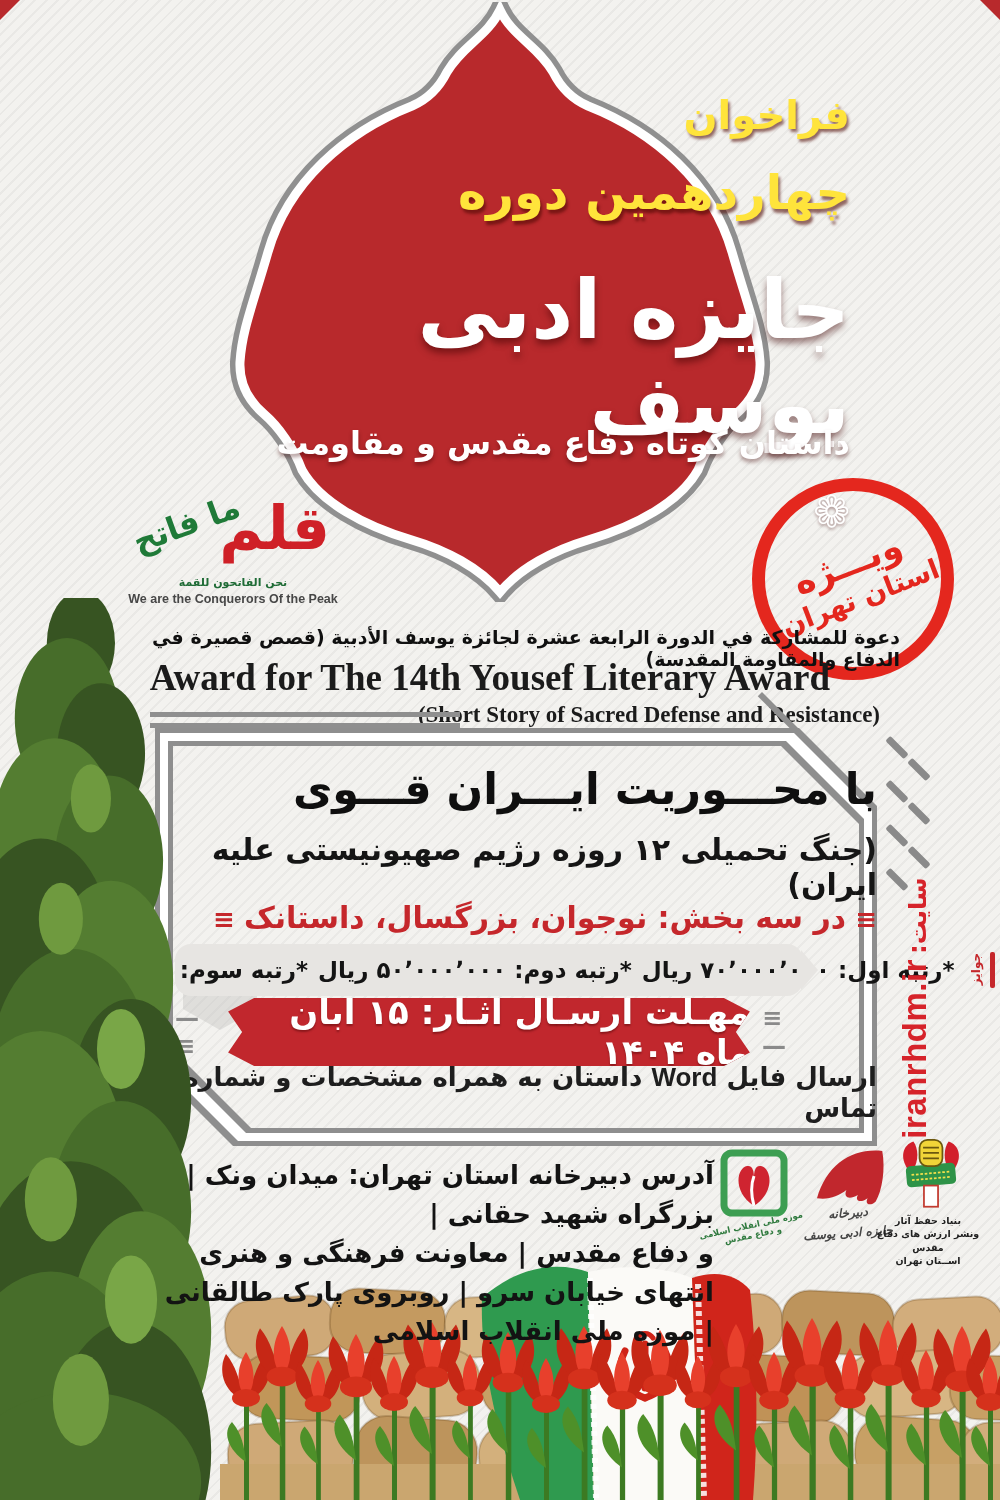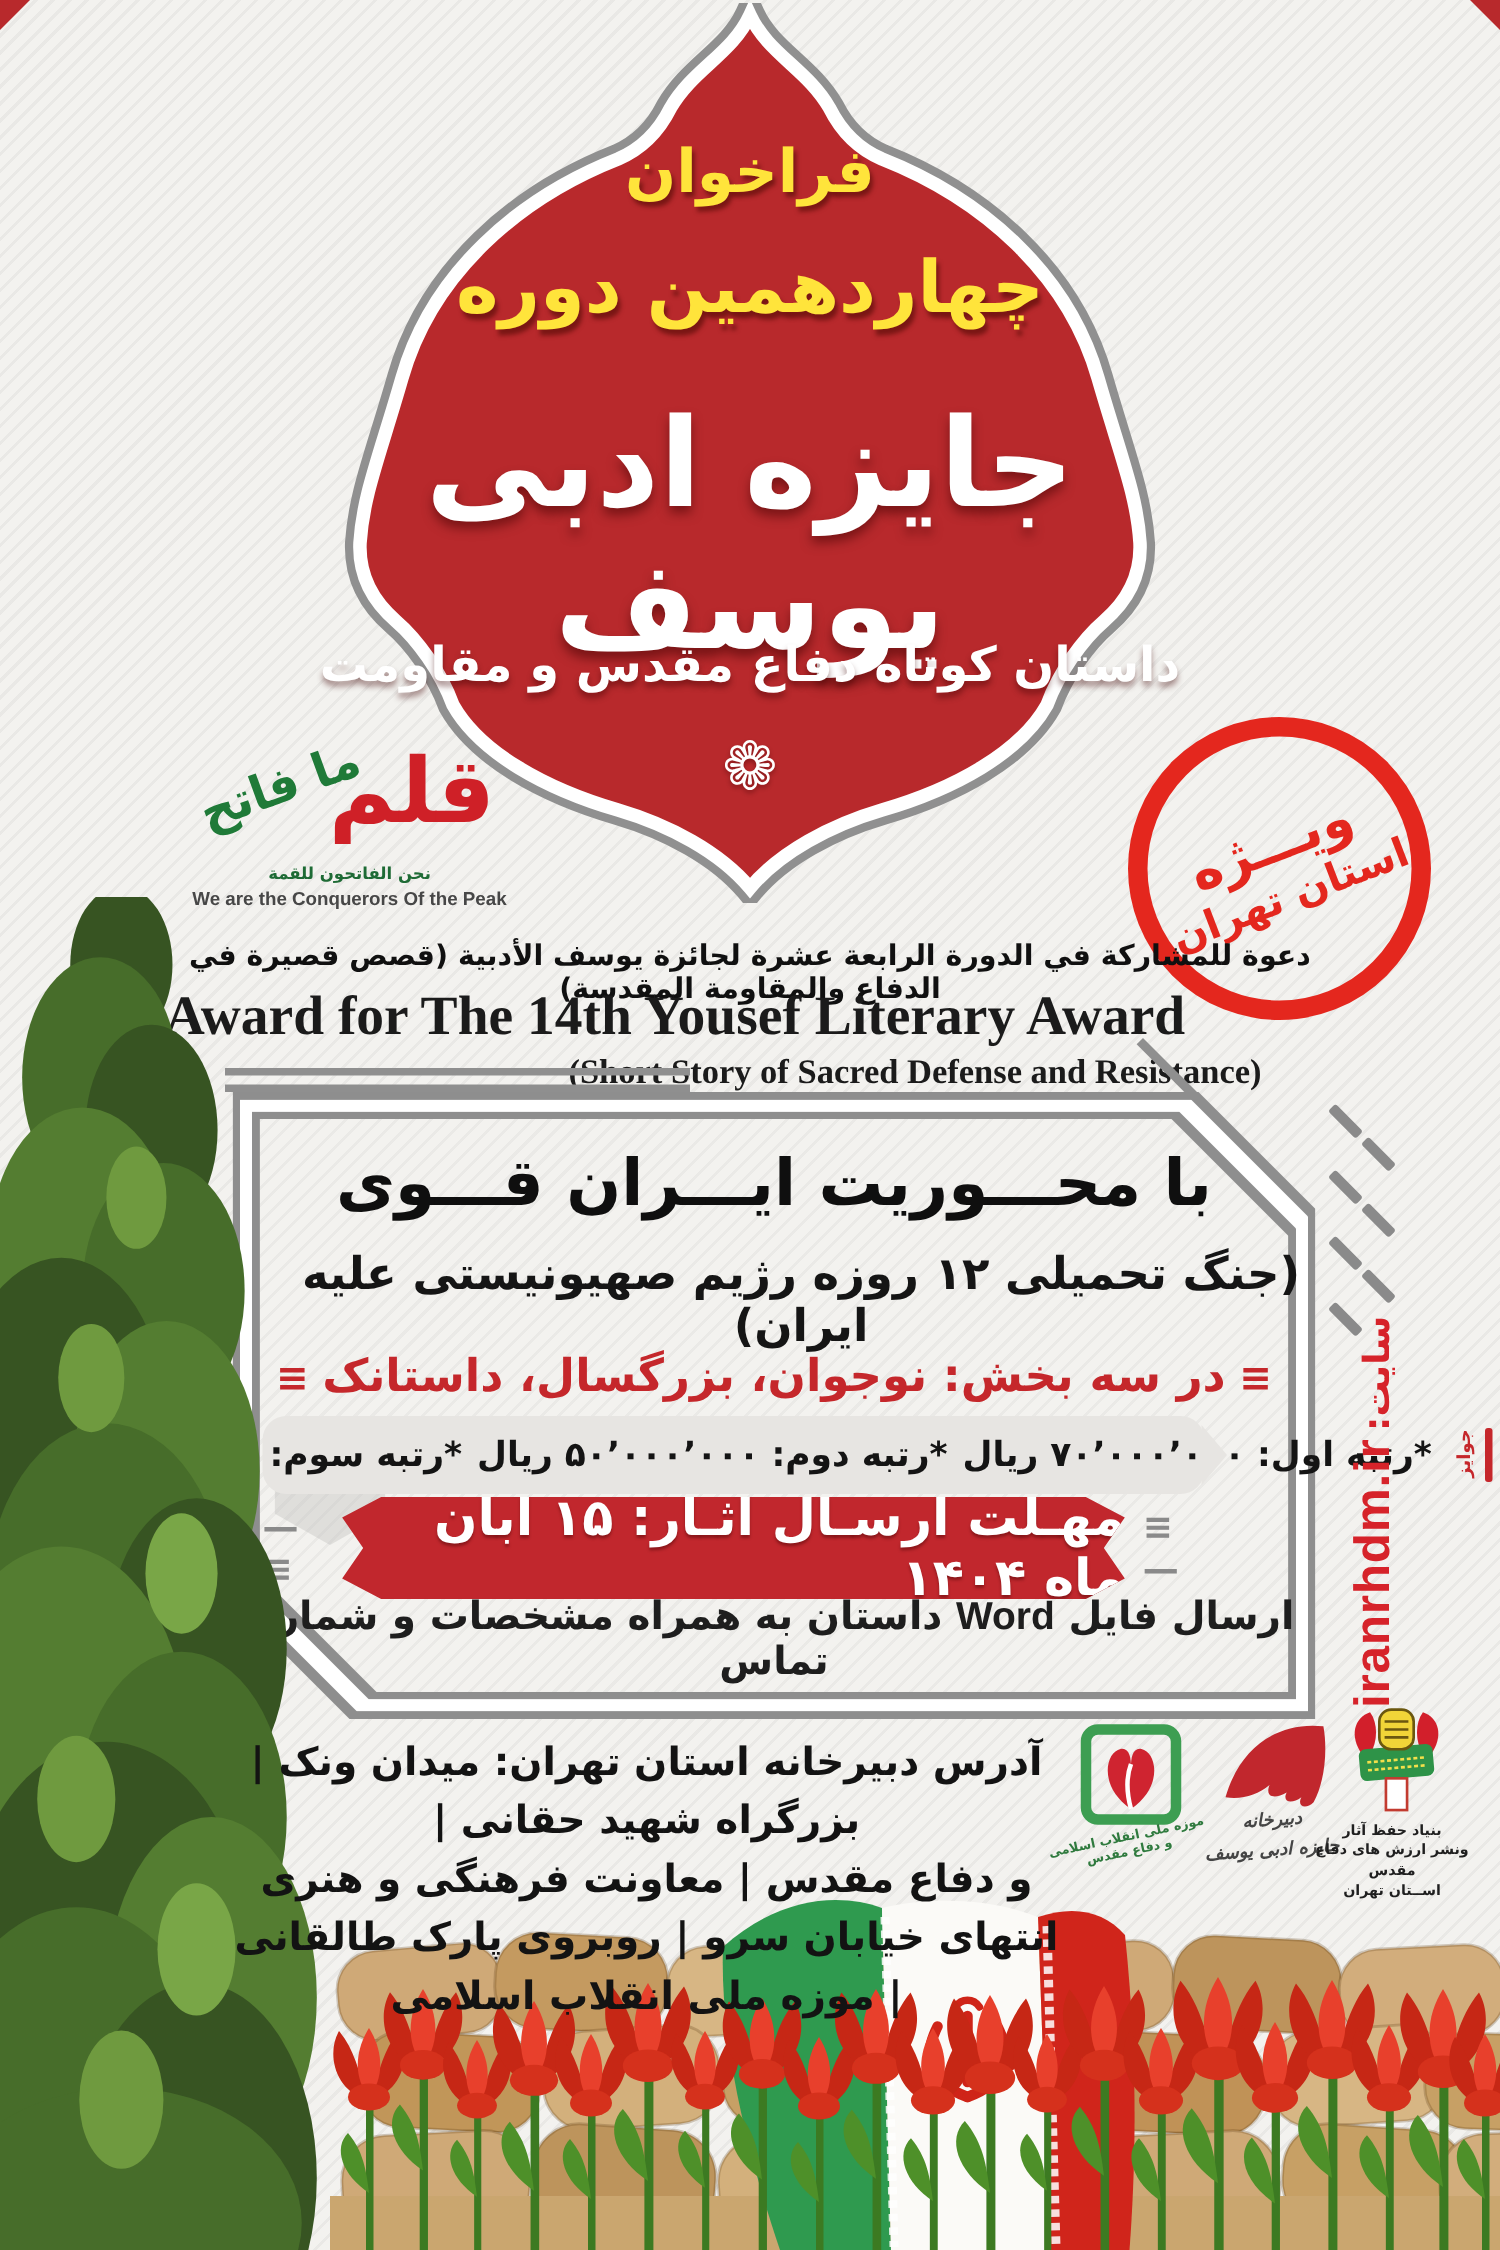--- a/index.html
+++ b/index.html
@@ -1,21 +1,21 @@
 <!DOCTYPE html>
 <html lang="fa"><head>
 <meta charset="utf-8">
 <style>
   html,body{margin:0;padding:0;}
   .poster{position:relative;width:1000px;height:1500px;overflow:hidden;
     background:#f3f2ef;
     background-image:repeating-linear-gradient(135deg, rgba(120,120,120,.08) 0 2px, transparent 2px 8px);
     font-family:"DejaVu Sans",sans-serif;}
   .abs{position:absolute;}
-  .ctr{text-align:center;}
+  .ctr{text-align:right;}
   .rtl{direction:rtl;}
 
   
   .corner{position:absolute;width:20px;height:20px;background:#b8292c;top:0;}
   .corner.tl{left:0;clip-path:polygon(0 0,100% 0,0 100%);}
   .corner.tr{right:0;clip-path:polygon(0 0,100% 0,100% 100%);}
 
   
   .badge-svg{position:absolute;left:150px;top:2px;width:700px;height:600px;}
   .badge-kicker{left:150px;top:92px;width:700px;font-size:40px;font-weight:900;color:#ffe43b;
@@ -60,21 +60,21 @@
   .oct{clip-path:polygon(0 0, calc(100% - 78px) 0, 100% 78px, 100% 100%, 78px 100%, 0 calc(100% - 78px));}
   .box-l1{position:absolute;inset:0;background:#8e8e8e;}
   .box-l2{position:absolute;inset:5px;background:#ffffff;}
   .box-l3{position:absolute;inset:13px;background:#8e8e8e;}
   .box-l4{position:absolute;inset:18px;background:#f3f2ef;
     background-image:repeating-linear-gradient(135deg, rgba(120,120,120,.07) 0 2px, transparent 2px 8px);}
   .hexmark{position:absolute;left:10px;top:200px;width:74px;height:84px;background:#babab8;opacity:.35;
     clip-path:polygon(50% 0,100% 25%,100% 75%,50% 100%,0 75%,0 25%);}
 
   .theme-title{left:155px;top:764px;width:722px;font-size:43px;font-weight:900;color:#0f0f0f;}
-  .theme-sub{left:173px;top:832px;width:722px;font-size:30px;font-weight:900;color:#151515;}
+  .theme-sub{left:155px;top:832px;width:722px;font-size:30px;font-weight:900;color:#151515;}
   .sections{left:155px;top:900px;width:722px;font-size:30px;font-weight:900;color:#c5272b;}
   .sections::before{content:"≡ ";font-size:26px;}
   .sections::after{content:" ≡";font-size:26px;}
 
   .pill{left:175px;top:944px;width:628px;height:52px;background:#e7e5e2;border-radius:16px;
     display:flex;align-items:center;justify-content:center;gap:10px;}
   .pill::after{content:"";position:absolute;right:-15px;top:6px;border-top:20px solid transparent;
     border-bottom:20px solid transparent;border-left:17px solid #e7e5e2;}
   .pill-text{font-size:23px;font-weight:800;color:#141414;white-space:nowrap;}
   .pill-labelwrap{position:relative;width:30px;height:44px;flex:0 0 30px;}

